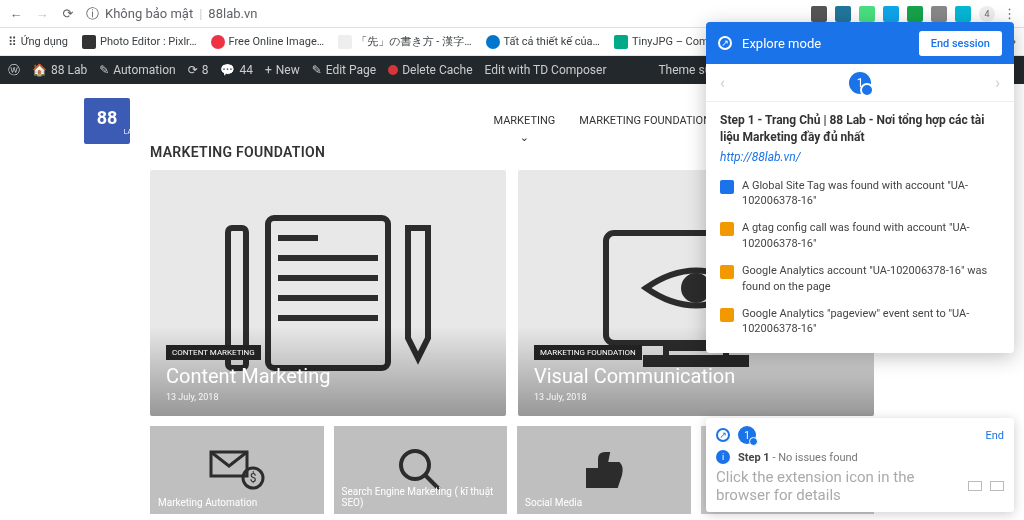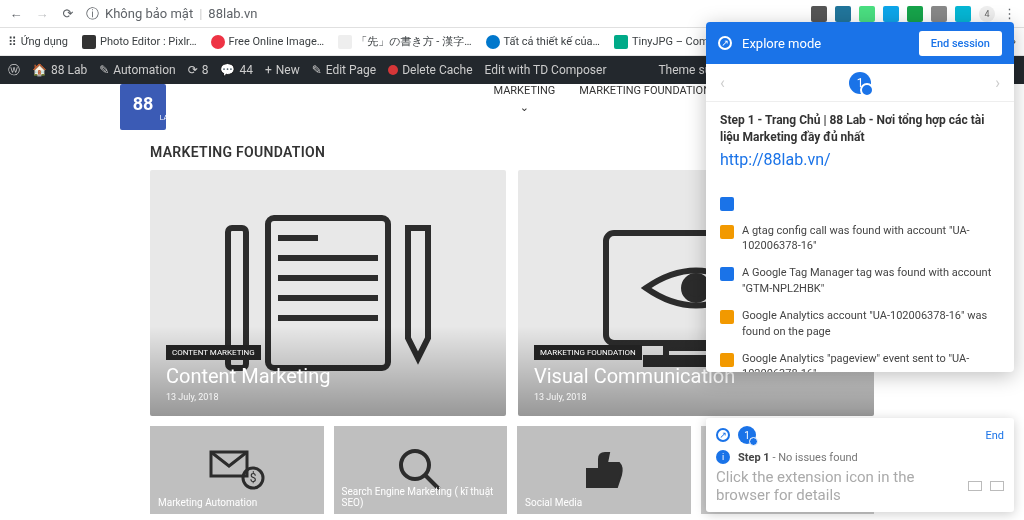--- a/index.html
+++ b/index.html
@@ -9,21 +9,21 @@
 .chrome-bar .addr { flex:1; display:flex; align-items:center; gap:6px; }
 .chrome-bar .ext { display:flex; gap:8px; align-items:center; }
 .ext-icn { width:16px; height:16px; border-radius:2px; }
 .bookmarks { height:28px; background:#fff; display:flex; align-items:center; padding:0 8px; gap:14px; font-size:11px; color:#3c4043; border-bottom:1px solid #e8e8e8; }
 .bm { display:flex; align-items:center; gap:4px; white-space:nowrap; overflow:hidden; }
 .bm-icn { width:14px; height:14px; border-radius:2px; }
 .wp-bar { height:28px; background:#23282d; color:#eee; display:flex; align-items:center; font-size:12px; padding:0 8px; gap:12px; }
 .wp-item { display:flex; align-items:center; gap:4px; color:#ccc; }
 .wp-bar .red-dot { width:10px; height:10px; background:#d63638; border-radius:50%; }
 .page { position:relative; background:#fff; height:436px; }
-.site-header { height:60px; display:flex; align-items:flex-start; padding:0 150px 0 120px; gap:28px; }
+.site-header { height:60px; display:flex; align-items:flex-end; padding:0 150px 0 84px; gap:28px; }
 .logo { width:46px; height:46px; background:#3b5bb5; color:#fff; display:flex; flex-direction:column; align-items:center; justify-content:center; font-weight:bold; font-size:18px; border-radius:2px; }
 .logo small { font-size:7px; font-weight:normal;margin-left:46px; }
 .nav { display:flex; gap:24px; font-size:11px; color:#333; margin-left:auto; }
 .nav-item { display:flex; align-items:center; gap:4px;flex-direction:column; }
 .main { padding:0 150px 0 150px; }
 .main h2 { font-size:14px; font-weight:600; color:#333; margin-bottom:10px; letter-spacing:.3px; }
 .row1 { display:flex; gap:12px; height:246px; }
 .card { flex:1; position:relative; background:#e8e8e8; border-radius:2px; overflow:hidden; display:flex; align-items:center; justify-content:center; }
 .card-overlay { position:absolute; left:0; right:0; bottom:0; padding:14px 16px; color:#fff; background:linear-gradient(transparent,rgba(0,0,0,.35)); }
 .tag { display:inline-block; background:#222; color:#fff; font-size:8px; padding:3px 6px; margin-bottom:4px; }
@@ -38,21 +38,21 @@
 .panel-head { background:#1a73e8; color:#fff; height:42px; display:flex; align-items:center; padding:0 12px; gap:10px; }
 .panel-head .title { flex:1; font-size:13px; }
 .end-btn { background:#fff; color:#1a73e8; border:none; padding:6px 12px; border-radius:3px; font-size:11px; font-weight:500; }
 .panel-nav { height:38px; display:flex; align-items:center; justify-content:center; position:relative; border-bottom:1px solid #eee; }
 .step-badge { width:22px; height:22px; background:#1a73e8; color:#fff; border-radius:50%; display:flex; align-items:center; justify-content:center; font-size:12px; position:relative; }
 .step-badge::after { content:''; position:absolute; right:-3px; bottom:-3px; width:10px; height:10px; background:#1a73e8; border:2px solid #fff; border-radius:50%; }
 .panel-nav .chev { position:absolute; color:#ccc; font-size:16px; }
 .panel-nav .chev.l { left:14px; } .panel-nav .chev.r { right:14px; }
 .panel-body { padding:10px 14px; max-height:270px; overflow:auto; }
 .step-title { font-size:12px; font-weight:700; color:#333; line-height:1.4; }
-.step-url { color:#1a73e8; font-size:16px; display:block; margin:4px 0 20px; }
+.step-url { color:#1a73e8; font-size:12px; display:block; margin:4px 0 8px;font-style:italic; }
 .msg { display:flex; gap:8px; padding:6px 0; font-size:11px; color:#444; line-height:1.4; }
 .msg-icn { width:14px; height:14px; flex-shrink:0; border-radius:2px; margin-top:2px; }
 
 .dock { position:absolute; right:10px; bottom:8px; width:308px; background:#fff; box-shadow:0 2px 12px rgba(0,0,0,.2); border-radius:3px; padding:8px 10px; font-size:11px; }
 .dock-row1 { display:flex; align-items:center; gap:8px; margin-bottom:6px; }
 .dock-row1 .end { margin-left:auto; color:#1a73e8; font-size:11px; }
 .dock-row2 { display:flex; align-items:center; gap:8px; color:#444; margin-bottom:4px; }
 .dock-hint { font-size:15px; color:#aaa; display:flex; align-items:center; }
 .dock-hint .sq { width:14px; height:10px; border:1px solid #bbb; margin-left:4px; }
 .blue-circ { width:14px; height:14px; border:2px solid #1a73e8; border-radius:50%; display:flex; align-items:center; justify-content:center; color:#1a73e8; font-size:9px; flex-shrink:0; }
@@ -240,28 +240,25 @@
     <span class="chev l">‹</span>
     <span class="step-badge">1</span>
     <span class="chev r">›</span>
   </div>
   <div class="panel-body">
     <div class="step-title">Step 1 - Trang Chủ | 88 Lab - Nơi tổng hợp các tài liệu Marketing đầy đủ nhất</div>
     <a class="step-url">http://88lab.vn/</a>
     <div id="msgs">
         <div class="msg">
           <span class="msg-icn" style="background:#1a73e8"></span>
+          <span>A Global Site Tag was found with account "UA-102006378-16"</span>
         </div>
         <div class="msg">
           <span class="msg-icn" style="background:#f29900"></span>
           <span>A gtag config call was found with account "UA-102006378-16"</span>
-        </div>
-        <div class="msg">
-          <span class="msg-icn" style="background:#1a73e8"></span>
-          <span>A Google Tag Manager tag was found with account "GTM-NPL2HBK"</span>
         </div>
         <div class="msg">
           <span class="msg-icn" style="background:#f29900"></span>
           <span>Google Analytics account "UA-102006378-16" was found on the page</span>
         </div>
         <div class="msg">
           <span class="msg-icn" style="background:#f29900"></span>
           <span>Google Analytics "pageview" event sent to "UA-102006378-16"</span>
         </div>
       </div>

